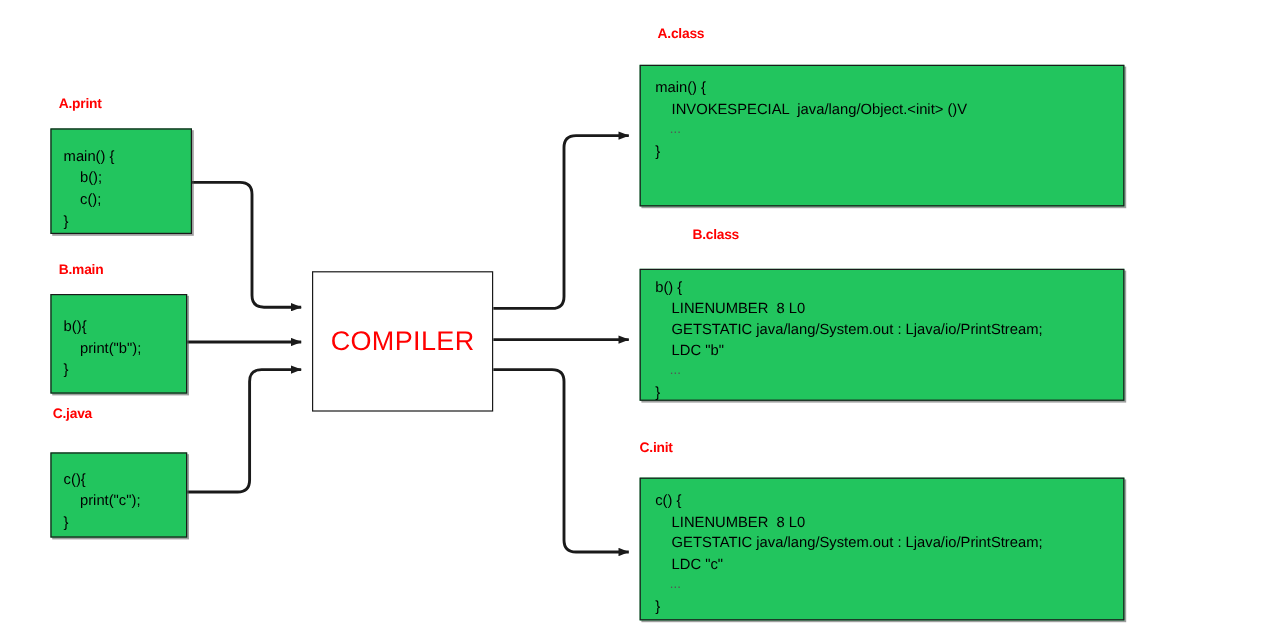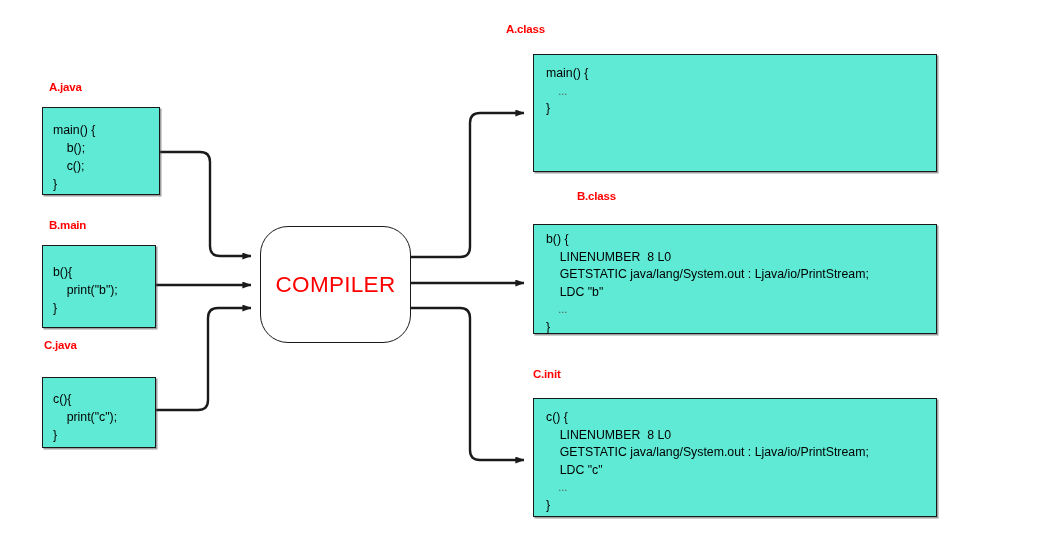--- a/index.html
+++ b/index.html
@@ -29,21 +29,21 @@
     position: absolute;
     color: #ff0000;
     font-family: "Liberation Sans", sans-serif;
     font-size: 11.5px;
     font-weight: bold;
     letter-spacing: -0.2px;
     white-space: nowrap;
   }
   .box {
     position: absolute;
-    background: #5eead4;
+    background: #22c55e;
     border: 1.6px solid #1a1a1a;
     box-sizing: border-box;
     box-shadow: 1.5px 1.5px 0 0 rgba(80,80,80,0.55);
   }
   .code {
     position: absolute;
     font-family: "Liberation Sans", sans-serif;
     font-size: 12.3px;
     line-height: 18px;
     color: #000000;
@@ -92,42 +92,42 @@
 
     <path d="M156,410 L198,410 Q208,410 208,400 L208,318 Q208,308 218,308 L251,308" fill="none" stroke="#1a1a1a" stroke-width="2.4" marker-end="url(#arrowhead)"></path>
 
     <path d="M411,257 L460,257 Q470,257 470,247 L470,123 Q470,113 480,113 L524,113" fill="none" stroke="#1a1a1a" stroke-width="2.4" marker-end="url(#arrowhead)"></path>
 
     <path d="M411,283 L524,283" fill="none" stroke="#1a1a1a" stroke-width="2.4" marker-end="url(#arrowhead)"></path>
 
     <path d="M411,308 L460,308 Q470,308 470,318 L470,450 Q470,460 480,460 L524,460" fill="none" stroke="#1a1a1a" stroke-width="2.4" marker-end="url(#arrowhead)"></path>
   </svg>
 
-  <div class="node-label" style="left:49px; top:81px;">A.java</div>
+  <div class="node-label" style="left:49px; top:81px;">A.print</div>
   <div class="box" style="left:42px; top:107px; width:118px; height:88px;">
     <div class="code" style="left:10px; top:13px;"><div>main() {</div><div>    b();</div><div>    c();</div><div>}</div></div>
   </div>
 
   <div class="node-label" style="left:49px; top:219px;">B.main</div>
   <div class="box" style="left:42px; top:245px; width:114px; height:83px;">
     <div class="code" style="left:10px; top:17px;"><div>b(){</div><div>    print("b");</div><div>}</div></div>
   </div>
 
   <div class="node-label" style="left:44px; top:339px;">C.java</div>
   <div class="box" style="left:42px; top:377px; width:114px; height:71px;">
     <div class="code" style="left:10px; top:12px;"><div>c(){</div><div>    print("c");</div><div>}</div></div>
   </div>
 
-  <div class="compiler-box" style="left:260px; top:226px; width:151px; height:117px;border-radius:28px;">
+  <div class="compiler-box" style="left:260px; top:226px; width:151px; height:117px;">
     <span class="compiler-text">COMPILER</span>
   </div>
 
-  <div class="node-label" style="left:506px; top:23px;">A.class</div>
+  <div class="node-label" style="left:548px; top:23px;">A.class</div>
   <div class="box" style="left:533px; top:54px; width:404px; height:118px;">
-    <div class="code code-class" style="left:12px; top:10px;"><div>main() {</div><div class="ellipsis-line">    ...</div><div>}</div></div>
+    <div class="code code-class" style="left:12px; top:10px;"><div>main() {</div><div>    INVOKESPECIAL  java/lang/Object.&lt;init&gt; ()V</div><div class="ellipsis-line">    ...</div><div>}</div></div>
   </div>
 
   <div class="node-label" style="left:533px; top:190px;margin-left:44px;">B.class</div>
   <div class="box" style="left:533px; top:224px; width:404px; height:110px;">
     <div class="code code-class" style="left:12px; top:6px;"><div>b() {</div><div>    LINENUMBER  8 L0</div><div>    GETSTATIC java/lang/System.out : Ljava/io/PrintStream;</div><div>    LDC "b"</div><div class="ellipsis-line">    ...</div><div>}</div></div>
   </div>
 
   <div class="node-label" style="left:533px; top:368px;">C.init</div>
   <div class="box" style="left:533px; top:398px; width:404px; height:119px;">
     <div class="code code-class" style="left:12px; top:10px;"><div>c() {</div><div>    LINENUMBER  8 L0</div><div>    GETSTATIC java/lang/System.out : Ljava/io/PrintStream;</div><div>    LDC "c"</div><div class="ellipsis-line">    ...</div><div>}</div></div>

